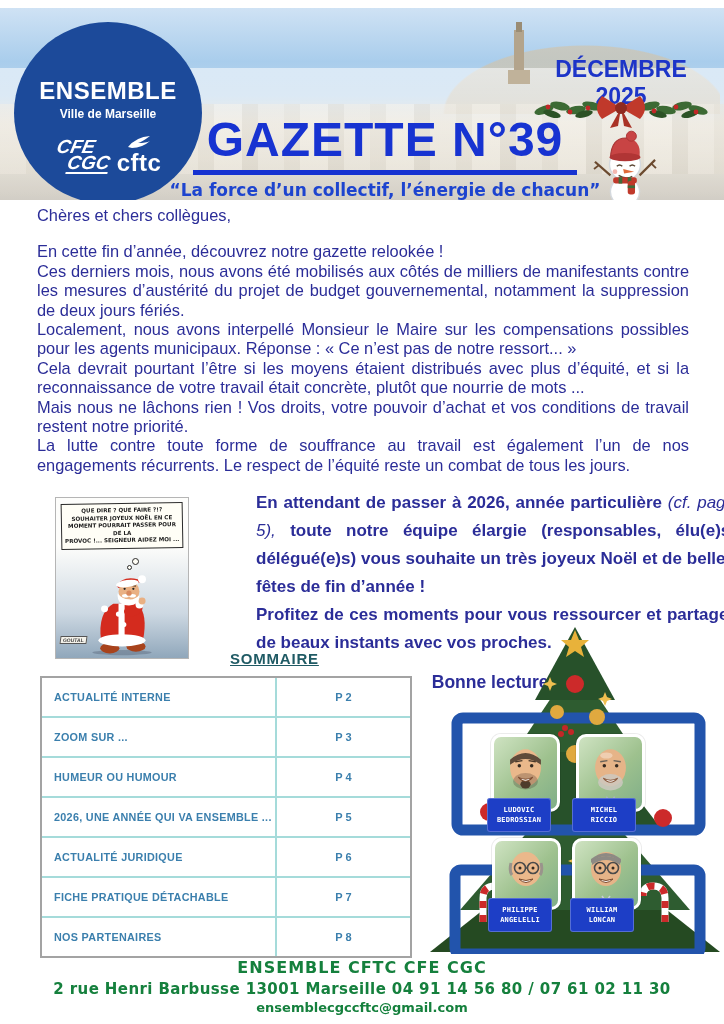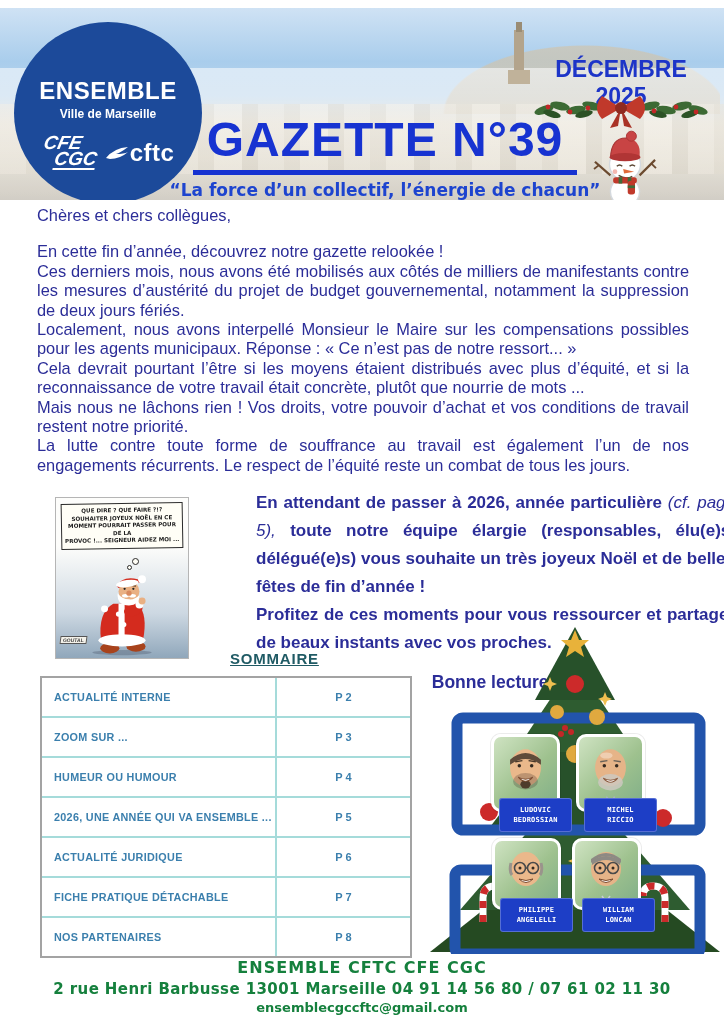--- a/index.html
+++ b/index.html
@@ -20,21 +20,21 @@
   .basilica:before{content:"";position:absolute;left:-6px;top:40px;width:22px;height:14px;background:#c0b29a;}
   .basilica:after{content:"";position:absolute;left:2px;top:-8px;width:6px;height:10px;background:#9a8c74;}
 
   .logo{position:absolute;left:14px;top:14px;width:188px;height:182px;border-radius:50%;
         background:#1c4a9a;color:#fff;text-align:center;}
   .logo .org{margin-top:55px;font-size:24px;font-weight:800;letter-spacing:.5px;}
   .logo .city{font-size:12px;font-weight:700;margin-top:2px;}
   .logo .unions{margin-top:14px;display:flex;align-items:center;justify-content:center;gap:6px;}
   .cfecgc{font-style:italic;font-weight:800;font-size:19px;line-height:16px;transform:skewX(-12deg);text-align:left;}
   .cfecgc .cgc{display:block;margin-left:14px;border-bottom:2px solid #fff;padding-bottom:1px;}
-  .cftc-wrap{display:flex;flex-direction:row;align-items:center;}
+  .cftc-wrap{display:flex;flex-direction:column;align-items:center;}
   .cftc{font-weight:800;font-size:24px;letter-spacing:.5px;}
 
   .issue-date{position:absolute;left:528px;top:48px;width:186px;text-align:center;
         font-size:23px;font-weight:800;color:#1d35c8;}
   .garland{position:absolute;left:532px;top:78px;width:178px;height:46px;}
   .snowman{position:absolute;left:588px;top:120px;width:74px;height:82px;}
 
   .title-block{position:absolute;left:150px;top:104px;width:470px;text-align:center;}
   .gazette-title{display:inline-block;margin:0;font-size:48px;font-weight:800;letter-spacing:1px;
         color:#1733d1;border-bottom:5px solid #1733d1;padding:0 14px 3px 14px;}
@@ -78,24 +78,24 @@
         font-size:11px;font-weight:700;color:#3b7fad;}
 
   
   .collage{position:absolute;left:425px;top:622px;width:300px;height:332px;}
   .collage svg.scene{position:absolute;left:0;top:0;}
   .photo{position:absolute;width:63px;height:72px;border:3px solid #fff;border-radius:10px;
         overflow:hidden;background:linear-gradient(135deg,#cfe3c2,#9ec18e 55%,#7fae88);
         box-shadow:0 0 0 1px rgba(0,0,0,.08);}
   .p1{left:66px;top:112px;} .p2{left:151px;top:112px;}
   .p3{left:67px;top:216px;height:66px;} .p4{left:147px;top:216px;height:66px;}
-  .plate{position:absolute;width:73px;height:34px;background:#1d3ec6;border-radius:3px;
+  .plate{position:absolute;width:64px;height:34px;background:#1d3ec6;border-radius:3px;
         color:#fff;text-align:center;font-family:"DejaVu Sans Mono",monospace;font-weight:700;
         font-size:7px;letter-spacing:.2px;line-height:10px;padding-top:7px;box-sizing:border-box;
-        box-shadow:0 0 0 1px rgba(255,255,255,.25) inset;margin-left:12px;}
+        box-shadow:0 0 0 1px rgba(255,255,255,.25) inset;}
   .pl1{left:62px;top:176px;} .pl2{left:147px;top:176px;}
   .pl3{left:63px;top:276px;} .pl4{left:145px;top:276px;}
 
   
   .footer{position:absolute;left:0;top:958px;width:724px;text-align:center;color:#15803d;
         font-family:"DejaVu Sans",sans-serif;font-weight:700;}
   .footer .f1{font-size:16px;letter-spacing:1px;}
   .footer .f2{font-size:15px;margin-top:3px;letter-spacing:.4px;}
   .footer .f3{font-size:13px;margin-top:2px;}
 </style>

